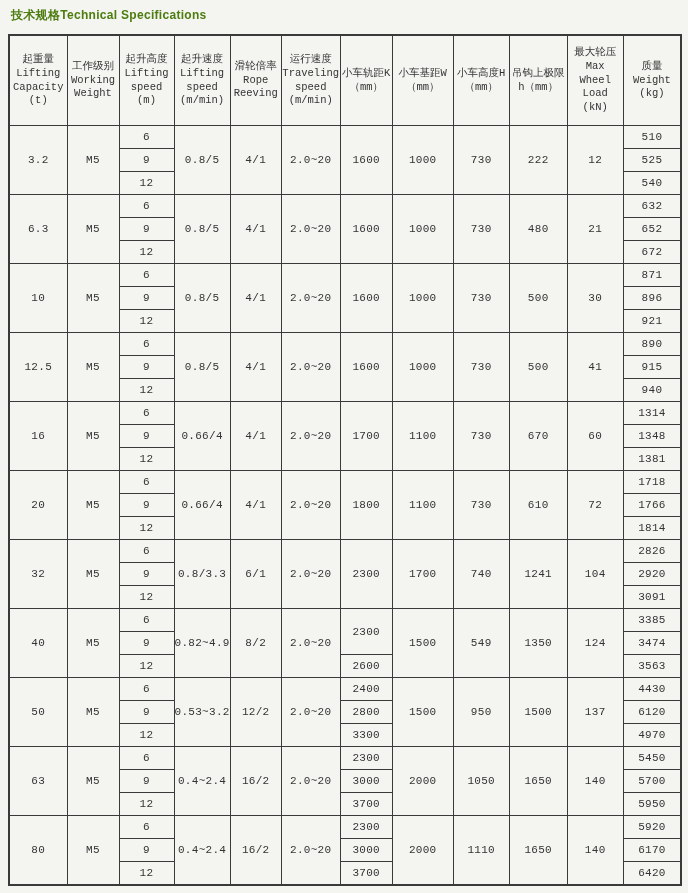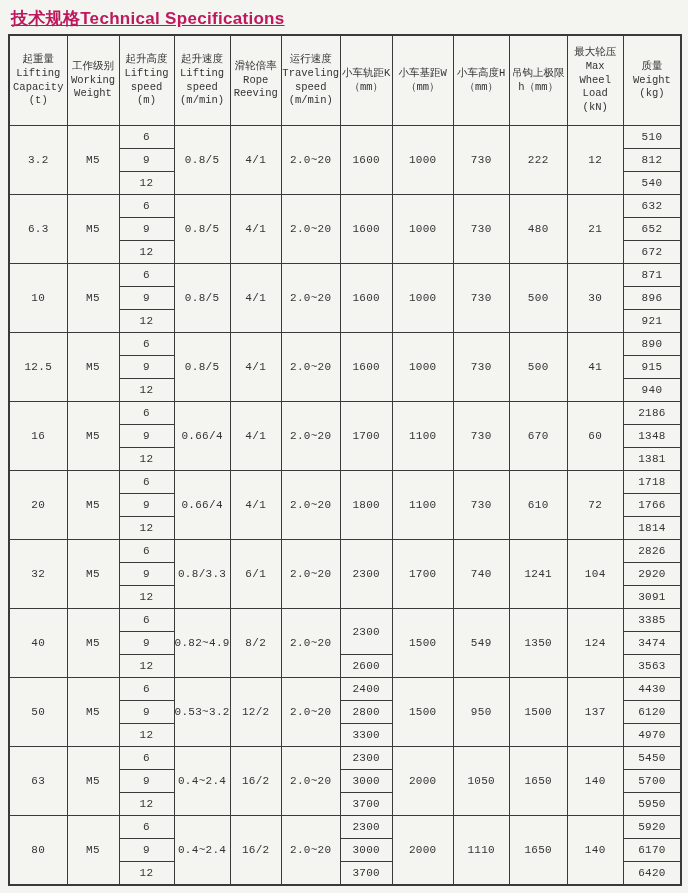--- a/index.html
+++ b/index.html
@@ -11,26 +11,25 @@
     font-family: "Liberation Mono", "DejaVu Sans Mono", monospace;
     color: #343434;
     position: relative;
     overflow: hidden;
   }
   .page-title {
     position: absolute;
     left: 11px;
     top: 7px;
     font-family: "Liberation Sans", "DejaVu Sans", sans-serif;
-    font-size: 17px;
+    font-size: 12px;
     font-weight: 600;
-    color: #be185d;
+    color: #4d7c0f;
     letter-spacing: 0.3px;
     white-space: nowrap;
-    text-decoration: underline;
   }
   table.spec {
     position: absolute;
     left: 8px;
     top: 34px;
     border-collapse: collapse;
     table-layout: fixed;
     border: 2px solid #3a3a3a;
   }
   table.spec th, table.spec td {
@@ -101,21 +100,21 @@
         <td rowspan="3">2.0~20</td>
         <td rowspan="3">1600</td>
         <td rowspan="3">1000</td>
         <td rowspan="3">730</td>
         <td rowspan="3">222</td>
         <td rowspan="3">12</td>
         <td>510</td>
       </tr>
       <tr>
         <td>9</td>
-        <td>812</td>
+        <td>525</td>
       </tr>
       <tr>
         <td>12</td>
         <td>540</td>
       </tr>
       <tr>
         <td rowspan="3">6.3</td>
         <td rowspan="3">M5</td>
         <td>6</td>
         <td rowspan="3">0.8/5</td>
@@ -185,21 +184,21 @@
         <td rowspan="3">M5</td>
         <td>6</td>
         <td rowspan="3">0.66/4</td>
         <td rowspan="3">4/1</td>
         <td rowspan="3">2.0~20</td>
         <td rowspan="3">1700</td>
         <td rowspan="3">1100</td>
         <td rowspan="3">730</td>
         <td rowspan="3">670</td>
         <td rowspan="3">60</td>
-        <td>2186</td>
+        <td>1314</td>
       </tr>
       <tr>
         <td>9</td>
         <td>1348</td>
       </tr>
       <tr>
         <td>12</td>
         <td>1381</td>
       </tr>
       <tr>

